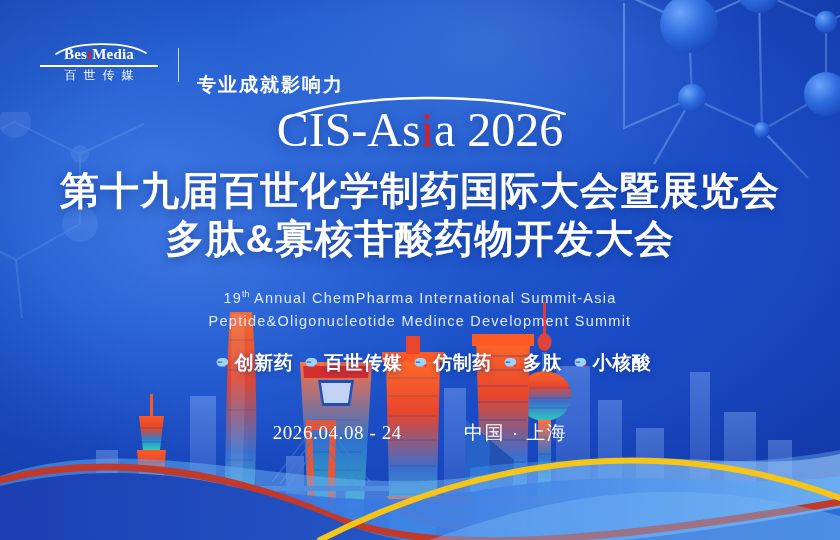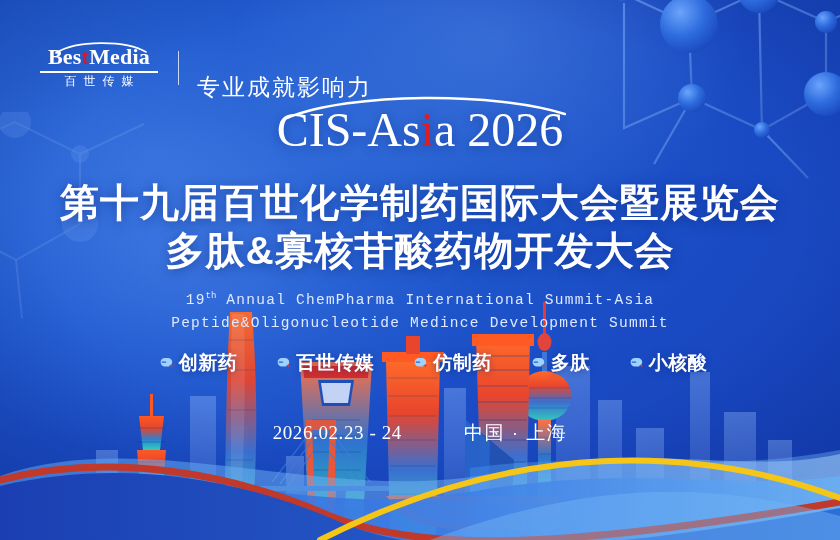--- a/index.html
+++ b/index.html
@@ -41,68 +41,68 @@
   
   .header {
     position: absolute; left: 40px; top: 32px;
     display: flex; align-items: center; gap: 0;
     z-index: 9;
   }
   .logo-block { display: flex; flex-direction: column; align-items: center; position: relative; }
   .logo-arc { position: absolute; top: -6px; left: 14px; width: 94px; height: 14px; }
   .logo-en {
     font-family: "Liberation Serif", serif;
-    font-weight: 700; font-size: 22px; letter-spacing: .2px;
+    font-weight: 700; font-size: 15px; letter-spacing: .2px;
     color: #ffffff; line-height: 1; white-space: nowrap;
     display: flex; align-items: baseline;
   }
   .logo-en .t-red { color: #cf1b2a; position: relative; }
   .logo-rule { width: 118px; height: 2px; background: #ffffff; margin: 3px 0 2px; }
   .logo-cn {
     font-size: 12px; color: #ffffff; letter-spacing: 7px;
     text-indent: 7px; line-height: 1.1; white-space: nowrap; font-family: Liberation Serif, serif;
   }
   .logo-divider { width: 1px; height: 34px; background: rgba(255,255,255,.75); margin: 0 18px 0 20px; }
-  .tagline { font-size: 23px; color: #ffffff; letter-spacing: 2px; white-space: nowrap; font-weight: 400; margin-top: 40px; }
+  .tagline { font-size: 19px; color: #ffffff; letter-spacing: 2px; white-space: nowrap; font-weight: 700; margin-top: 40px; }
 
   
   .title-wrap { position: absolute; left: 0; right: 0; top: 96px; text-align: center; z-index: 8; }
 
   .brandline { position: relative; display: inline-block; padding-top: 10px; }
   .brand-arc { position: absolute; top: -2px; left: 50%; transform: translateX(-48%); width: 290px; height: 26px; }
   .brand {
     font-family: "Liberation Serif", serif;
     font-size: 48px; line-height: 1.02; color: #ffffff; white-space: nowrap;
     letter-spacing: 0px;
     text-shadow: 0 2px 10px rgba(10,40,130,.45);
   }
   .brand .i-red { color: #e01b24; position: relative; }
 
   .cn-title {
-    margin-top: 24px;
+    margin-top: 12px;
     font-size: 39px; font-weight: 700; color: #ffffff;
     line-height: 1.24; letter-spacing: 1px; white-space: nowrap;
     text-shadow: 0 2px 12px rgba(8,35,120,.55);
   }
   .cn-title .line2 { display: block; text-align: center; }
 
   .en-title {
-    margin-top: 13px;
-    font-family: Liberation Mono, monospace;
+    margin-top: 23px;
+    font-family: Liberation Sans, sans-serif;
     font-size: 14.5px; color: #dfe9ff; line-height: 1.62;
     letter-spacing: 1.25px; white-space: nowrap;
   }
   .en-title sup { font-size: 9px; letter-spacing: 0; }
   .en-title .line2 { display: block; }
 
   
   .tags {
     position: absolute; left: 0; right: 0; top: 350px;
     display: flex; justify-content: center; align-items: center;
-    gap: 38px; z-index: 8; padding-left: 25px;
+    gap: 10px; z-index: 8; padding-left: 25px;
   }
   .tag { display: flex; align-items: center; gap: 5px; }
   .tag-label {
     font-size: 19px; font-weight: 700; color: #ffffff; letter-spacing: .5px; white-space: nowrap;
     text-shadow: 0 1px 6px rgba(8,35,120,.5);
   }
 
   
   .meta {
     position: absolute; left: 0; right: 0; top: 420px;
@@ -250,21 +250,21 @@
       <svg width="16" height="16" viewBox="0 0 16 16">
         <path d="M2.6 7.2 a4.2 4.2 0 0 1 4.2-4.2 h3.2 a4.2 4.2 0 0 1 0 8.4 h-3.2 a4.2 4.2 0 0 1 -4.2-4.2 z" fill="#9fd2ff"></path>
         <path d="M10.6 10.1 h1.2 a3.1 3.1 0 0 0 2.2-1.0 l0.6 3.2 z" fill="#e03a2f"></path>
         <rect x="3.6" y="6.6" width="4.6" height="1.2" rx=".6" fill="#2a63d6"></rect>
       </svg>
       <span class="tag-label">小核酸</span>
     </div>
   </div>
 
   <div class="meta">
-    <div class="meta-date">2026.02.23 - 24</div>
+    <div class="meta-date">2026.04.08 - 24</div>
     <div class="meta-loc">中国 · 上海</div>
   </div>
 
   <svg class="scene" viewBox="0 0 840 240">
     <defs>
       <linearGradient id="twr" x1="0" y1="0" x2="0" y2="1">
         <stop offset="0%" stop-color="#ff5722"></stop>
         <stop offset="38%" stop-color="#e0472e"></stop>
         <stop offset="68%" stop-color="#2f7fd0"></stop>
         <stop offset="100%" stop-color="#2fd0c0"></stop>

